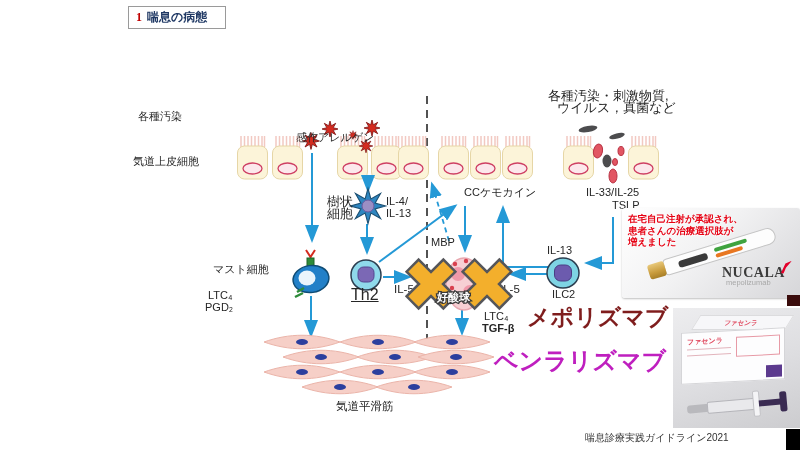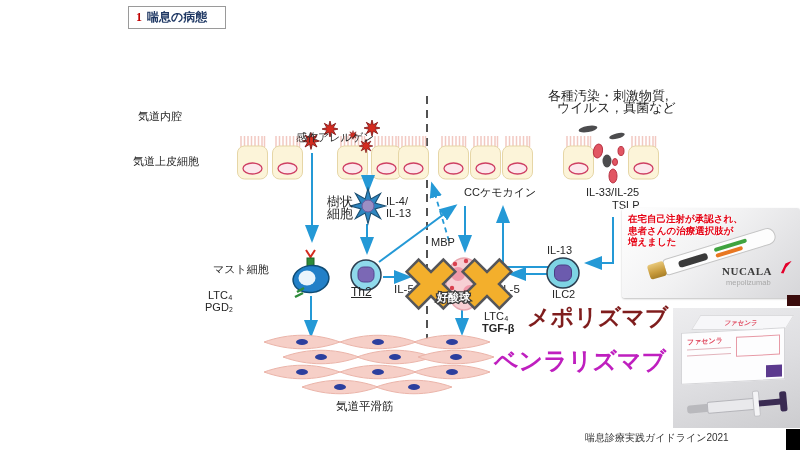--- a/index.html
+++ b/index.html
@@ -27,21 +27,21 @@
         color:#e60012;line-height:1.22;text-shadow:.5px .5px 0 rgba(255,255,255,.9);}
   .pen{position:absolute;left:24px;top:37px;width:132px;height:17px;transform:rotate(-17deg);}
   .pen-cap{position:absolute;left:0;top:1px;width:17px;height:15px;border-radius:3px;
         background:linear-gradient(180deg,#e8c87a,#c89b3c 60%,#a87f28);}
   .pen-body{position:absolute;left:16px;top:0;width:116px;height:17px;border-radius:4px 8px 8px 4px;
         background:#fdfdfd;border:1px solid #c4c4c4;box-sizing:border-box;}
   .pen-window{position:absolute;left:14px;top:5px;width:30px;height:7px;border-radius:3px;background:#3a3a3a;}
   .pen-strip-green{position:absolute;left:52px;top:3px;width:34px;height:4px;background:#3fa33f;border-radius:2px;}
   .pen-strip-orange{position:absolute;left:52px;top:9px;width:28px;height:4px;background:#e87722;border-radius:2px;}
   .nucala-logo{position:absolute;left:100px;top:57px;font-family:"Liberation Serif",serif;
-        font-weight:bold;font-size:11px;color:#3b3b3b;letter-spacing:.5px;}
+        font-weight:bold;font-size:14px;color:#3b3b3b;letter-spacing:.5px;}
   .swoosh{position:absolute;left:158px;top:52px;width:11px;height:14px;background:#e4002b;
         clip-path:polygon(15% 100%,45% 25%,100% 0,55% 55%,40% 100%);transform:rotate(8deg);}
   .mepo-generic{position:absolute;left:104px;top:70px;font-size:7.5px;color:#a8a8a8;}
   .dark-strip{position:absolute;left:787px;top:295px;width:13px;height:11px;background:#3a0c0c;}
   
   .fasenra-photo{position:absolute;left:673px;top:308px;width:127px;height:120px;
         background:linear-gradient(160deg,#ededef 0%,#dddde0 55%,#cccccf 100%);}
   .fas-box-top{position:absolute;left:18px;top:7px;width:94px;height:15px;background:#f7f7f9;
         border:1px solid #dcdcde;transform:skewX(-32deg);transform-origin:left bottom;box-sizing:border-box;}
   .fas-box-front{position:absolute;left:8px;top:22px;width:104px;height:52px;background:#fdfdfe;
@@ -205,36 +205,36 @@
         <use href="#spindle" x="357" y="348"></use>
         <use href="#spindle" x="418" y="348"></use>
       <use href="#spindle" x="264" y="363"></use>
         <use href="#spindle" x="340" y="363"></use>
         <use href="#spindle" x="414" y="363"></use>
       <use href="#spindle" x="302" y="378"></use>
         <use href="#spindle" x="376" y="378"></use>
     </g>
   </svg>
 
-  <div class="lb" style="left:138px;top:110px;">気道内腔</div>
+  <div class="lb" style="left:138px;top:110px;">各種汚染</div>
   <div class="lb" style="left:133px;top:155px;">気道上皮細胞</div>
   <div class="lb" style="left:296px;top:96px;margin-top:35px;">感作アレルゲン</div>
   <div class="lb sm" style="left:548px;top:89px;">各種汚染・刺激物質,</div>
   <div class="lb sm" style="left:557px;top:101px;">ウイルス，真菌など</div>
   <div class="lb sm" style="left:327px;top:195px;">樹状</div>
   <div class="lb sm" style="left:327px;top:207px;">細胞</div>
   <div class="lb" style="left:386px;top:195px;">IL-4/</div>
   <div class="lb" style="left:386px;top:207px;">IL-13</div>
   <div class="lb" style="left:464px;top:186px;">CCケモカイン</div>
   <div class="lb" style="left:586px;top:186px;">IL-33/IL-25</div>
   <div class="lb" style="left:612px;top:199px;">TSLP</div>
   <div class="lb" style="left:213px;top:263px;">マスト細胞</div>
   <div class="lb" style="left:208px;top:289px;">LTC₄</div>
   <div class="lb" style="left:205px;top:301px;">PGD₂</div>
-  <div class="lb" style="left:351px;top:286px;font-size:12px;text-decoration:underline;">Th2</div>
+  <div class="lb" style="left:351px;top:286px;font-size:16px;text-decoration:underline;">Th2</div>
   <div class="lb" style="left:431px;top:236px;">MBP</div>
   <div class="lb" style="left:547px;top:244px;">IL-13</div>
   <div class="lb" style="left:552px;top:288px;">ILC2</div>
   <div class="lb" style="left:484px;top:310px;">LTC₄</div>
   <div class="lb" style="left:482px;top:322px;font-weight:bold;">TGF-β</div>
   <div class="lb" style="left:336px;top:400px;font-size:11.5px;">気道平滑筋</div>
 
   <div class="mepo" style="color: #7f1d1d;">メポリズマブ</div>
   <div class="benra" style="color: rgb(191, 31, 191);">ベンラリズマブ</div>
 

